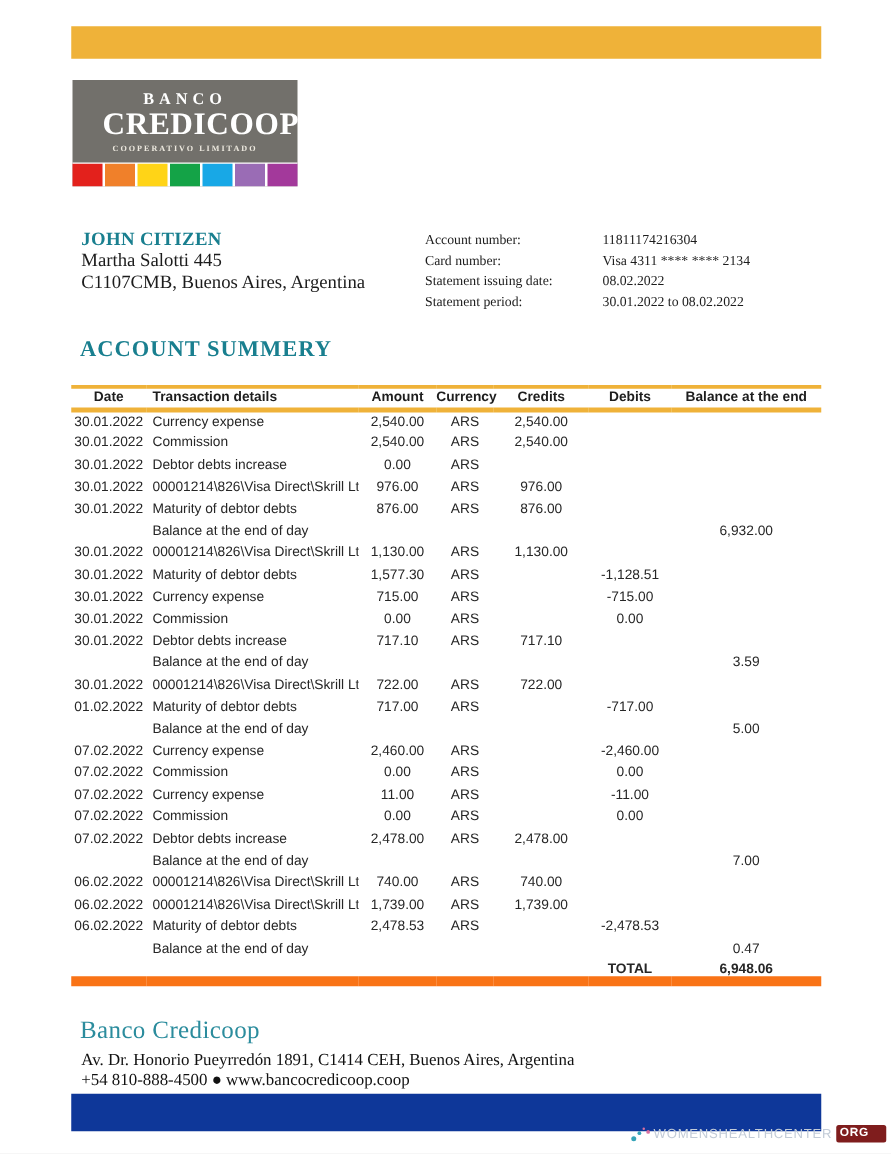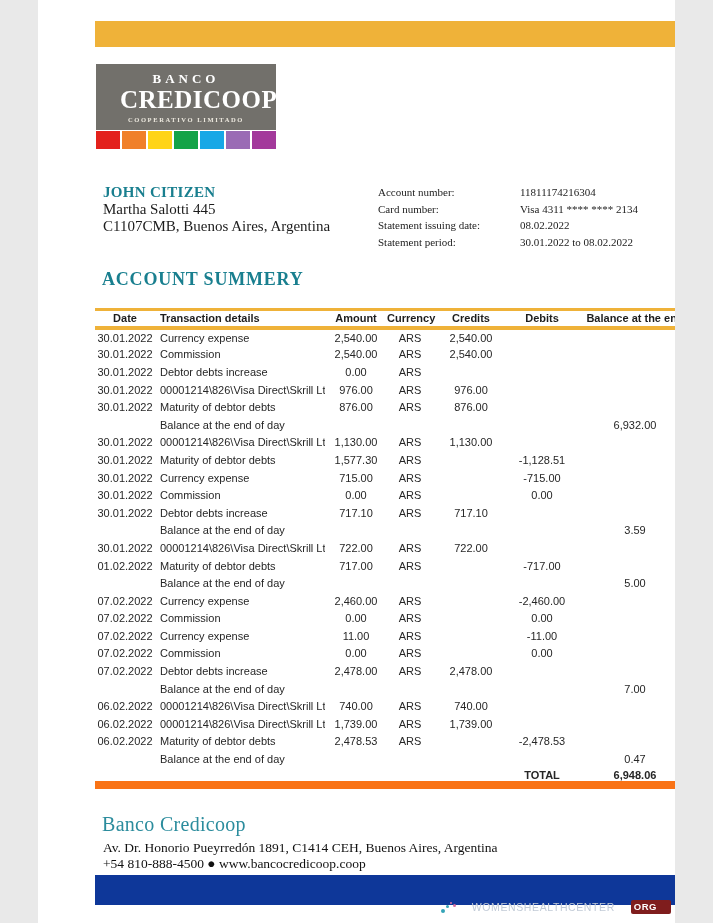--- a/index.html
+++ b/index.html
@@ -1,18 +1,18 @@
 <!DOCTYPE html>
 <html><head>
 <meta charset="utf-8">
 <style>
   * { margin:0; padding:0; box-sizing:border-box; }
   html,body { background:#e9e9e9; }
   #page {
-    position:relative; width:637px; height:923px; margin:0 auto;
+    position:relative; width:713px; height:923px; margin:0 auto;
     background:#ffffff; overflow:hidden;
     font-family:"Liberation Serif", serif; color:#1c1c1c;
   }
   .top-bar { position:absolute; left:57px; top:21px; width:600px; height:26px; background:#EFB239; }
 
   
   .logo { position:absolute; left:58px; top:64px; width:180px; height:85px; background:#72706B; }
   .logo-banco { text-align:center; color:#fff; font-weight:bold; font-size:13px; letter-spacing:4px; padding-top:7px; }
   .logo-credicoop { text-align:center; color:#fff; font-weight:bold; font-size:25px; letter-spacing:0.5px; line-height:1.05;padding-left:24px; }
   .logo-sub { text-align:center; color:#EDE9DF; font-weight:bold; font-size:6.5px; letter-spacing:1.6px; margin-top:3px; }
@@ -43,21 +43,21 @@
   .tx-table th.left, .tx-table td.left { text-align:left; padding-left:5px; }
   .tx-table tbody td { height:17.6px; text-align:center; padding:0; white-space:nowrap; overflow:hidden; }
   .tx-table tr.bold td { font-weight:bold; }
 
   
   .footer-title { position:absolute; left:64px; top:813px; font-size:20px; color:#2B8C9D; letter-spacing:0.3px; }
   .footer-address { position:absolute; left:65px; top:840px; font-size:13.5px; line-height:15.5px; color:#111; }
   .bottom-bar { position:absolute; left:57px; top:875px; width:600px; height:30px; background:#0E3799; }
 
   
-  .watermark { position:absolute; right:4px; top:900px; display:flex; align-items:center; gap:16px; font-family:"Liberation Sans", sans-serif; }
+  .watermark { position:absolute; right:4px; top:900px; display:flex; align-items:center; gap:3px; font-family:"Liberation Sans", sans-serif; }
   .wm-dots { position:relative; width:15px; height:13px; flex:0 0 auto; }
   .wm-dots i { position:absolute; border-radius:50%; display:block; }
   .wm-dot-1 { width:4px; height:4px; left:0; top:8px; background:#35A4B8; }
   .wm-dot-2 { width:3px; height:3px; left:5px; top:4px; background:#35A4B8; }
   .wm-dot-3 { width:2.5px; height:2.5px; left:9px; top:1px; background:#D86FA0; }
   .wm-dot-4 { width:3px; height:3px; left:12px; top:3px; background:#D86FA0; }
   .wm-text { color:#C2CBD7; font-size:10.5px; letter-spacing:0.6px; }
   .wm-badge { background:#7f1d1d; color:#fff; font-size:9.5px; font-weight:bold; padding:1px 14px 2px 3px; border-radius:2px; letter-spacing:0.5px; }
 </style>
 </head>

